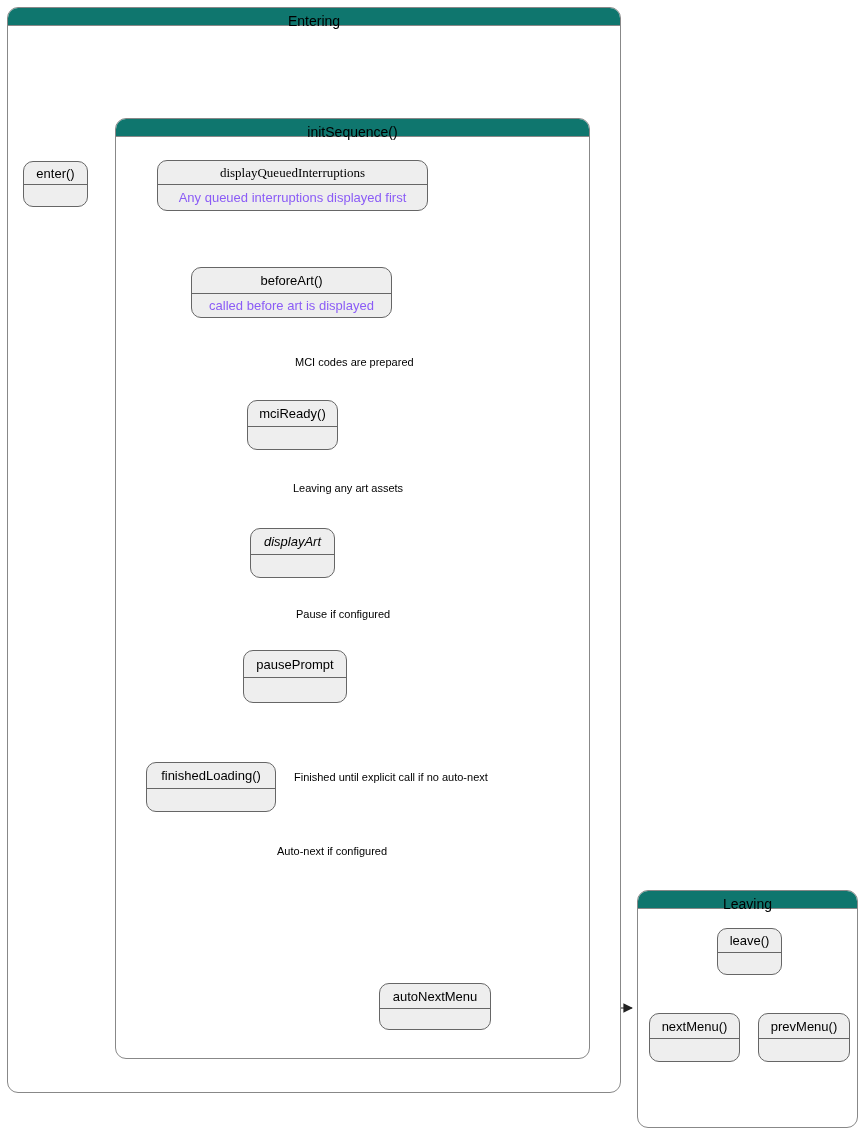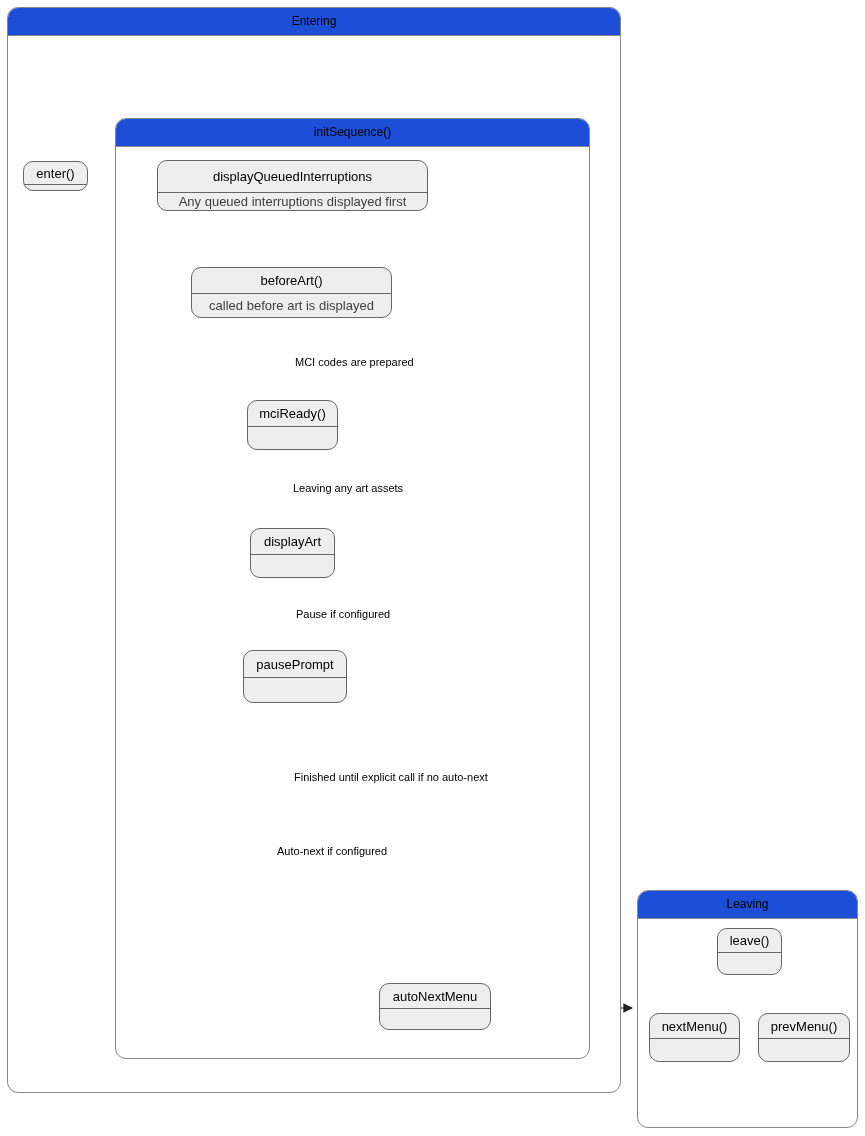--- a/index.html
+++ b/index.html
@@ -27,26 +27,26 @@
   
   .composite {
     position: absolute;
     box-sizing: border-box;
     border: 1px solid #888888;
     border-radius: 11px;
     background: #ffffff;
   }
   .composite > .comp-header {
     box-sizing: border-box;
-    height: 28px;
+    height: 18px;
     line-height: 26px;
     text-align: center;
-    font-size: 12px;
+    font-size: 14px;
     color: #000000;
-    background: #1d4ed8;
+    background: #0f766e;
     border-bottom: 1px solid #888888;
     border-top-left-radius: 10px;
     border-top-right-radius: 10px;
   }
   
   .state {
     position: absolute;
     box-sizing: border-box;
     border: 1px solid #666666;
     border-radius: 10px;
@@ -65,21 +65,21 @@
     border-bottom: 1px solid #666666;
     display: flex;
     align-items: center;
     justify-content: center;
   }
   .state > .st-body {
     box-sizing: border-box;
     flex: 1 1 auto;
     text-align: center;
     font-size: 13px;
-    color: #404040;
+    color: #8b5cf6;
     padding: 0 6px;
     white-space: nowrap;
     display: flex;
     align-items: center;
     justify-content: center;
   }
   
   .edge-label {
     position: absolute;
     font-size: 11px;
@@ -183,50 +183,54 @@
   </div>
 
   <div class="composite" style="left:115px; top:118px; width:475px; height:941px;">
     <div class="comp-header">initSequence()</div>
   </div>
 
   <div class="composite" style="left:637px; top:890px; width:221px; height:238px;">
     <div class="comp-header">Leaving</div>
   </div>
 
-  <div class="state" style="left:23px; top:161px; width:65px; height:30px;">
+  <div class="state" style="left:23px; top:161px; width:65px; height:46px;">
     <div class="st-title" style="height:23px;">enter()</div>
     <div class="st-body"></div>
   </div>
 
   <div class="state" style="left:157px; top:160px; width:271px; height:51px;">
-    <div class="st-title" style="height:32px;">displayQueuedInterruptions</div>
+    <div class="st-title" style="height:24px;font-family:Liberation Serif, serif;">displayQueuedInterruptions</div>
     <div class="st-body">Any queued interruptions displayed first</div>
   </div>
 
   <div class="state" style="left:191px; top:267px; width:201px; height:51px;">
     <div class="st-title" style="height:26px;">beforeArt()</div>
     <div class="st-body">called before art is displayed</div>
   </div>
 
   <div class="state" style="left:247px; top:400px; width:91px; height:50px;">
     <div class="st-title" style="height:26px;">mciReady()</div>
     <div class="st-body"></div>
   </div>
 
   <div class="state" style="left:250px; top:528px; width:85px; height:50px;">
-    <div class="st-title" style="height:26px;">displayArt</div>
+    <div class="st-title" style="height:26px;font-style:italic;">displayArt</div>
     <div class="st-body"></div>
   </div>
 
   <div class="state" style="left:243px; top:650px; width:104px; height:53px;">
     <div class="st-title" style="height:27px;">pausePrompt</div>
     <div class="st-body"></div>
   </div>
 
+  <div class="state" style="left:146px; top:762px; width:130px; height:50px;">
+    <div class="st-title" style="height:26px;">finishedLoading()</div>
+    <div class="st-body"></div>
+  </div>
 
   <div class="state" style="left:379px; top:983px; width:112px; height:47px;">
     <div class="st-title" style="height:25px;">autoNextMenu</div>
     <div class="st-body"></div>
   </div>
 
   <div class="state" style="left:717px; top:928px; width:65px; height:47px;gap:10px;">
     <div class="st-title" style="height:24px;">leave()</div>
     <div class="st-body"></div>
   </div>

